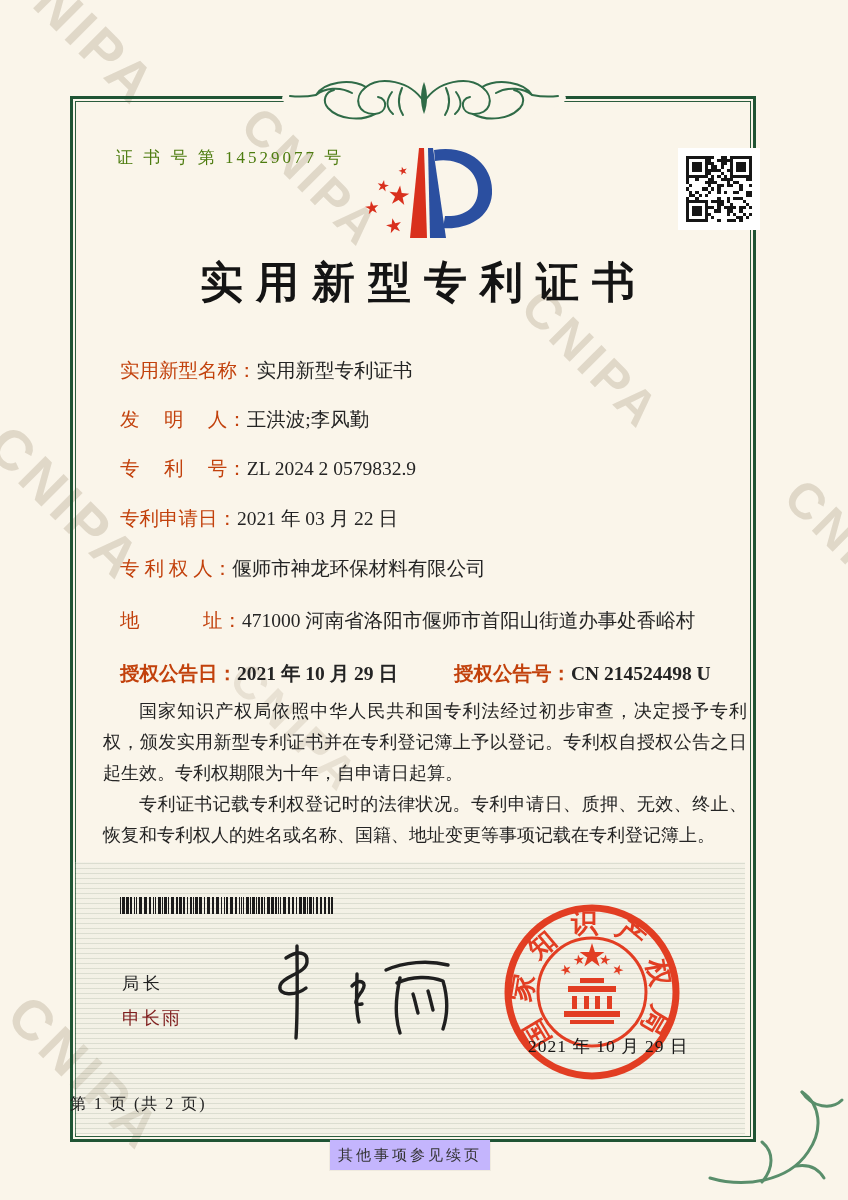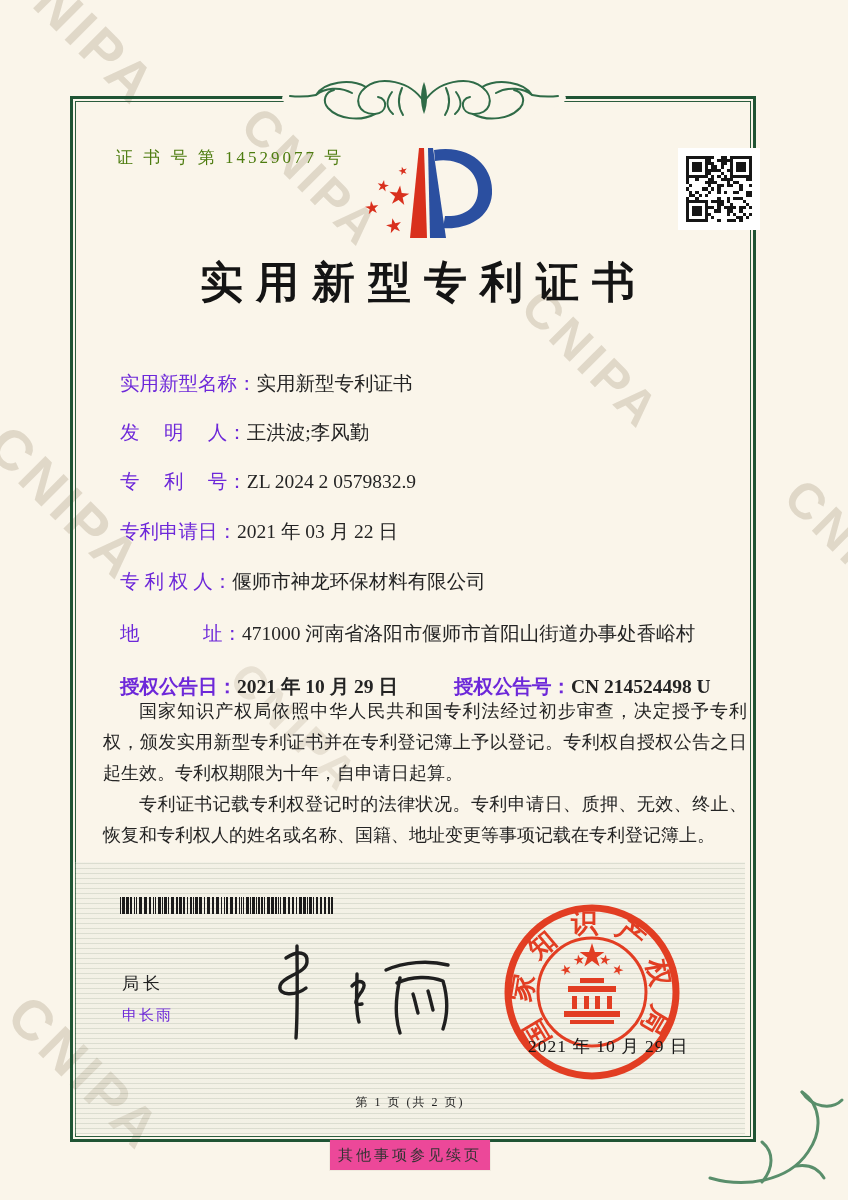--- a/index.html
+++ b/index.html
@@ -50,52 +50,52 @@
   #qr .d{background:#161616;}
   .title{
     position:absolute;left:0;right:0;top:254px;margin:0;z-index:4;
     text-align:center;font-size:43px;font-weight:bold;
     letter-spacing:13px;color:#141414;
   }
   .row{
     position:absolute;left:120px;z-index:4;font-size:19.5px;color:#242424;
     white-space:nowrap;
   }
-  .row .lab{display:inline-block;color:#6d28d9;margin-top:13px;}
+  .row .lab{display:inline-block;color:#c2410c;}
   .row .val{color:#242424;}
   .row .pair2{margin-left:56px;}
   .paras{
     position:absolute;left:103px;top:696px;width:644px;z-index:4;
     font-size:18px;line-height:31px;text-align:justify;color:#242424;
   }
   .paras p{margin:0;text-indent:2em;}
   .barcode{position:absolute;left:120px;top:897px;z-index:4;}
   .signer-title{
     position:absolute;left:122px;top:972px;z-index:4;
     font-family:"Liberation Sans","DejaVu Sans",sans-serif;
     font-size:17px;letter-spacing:4px;color:#222;
   }
   .signer-name{
     position:absolute;left:122px;top:1006px;z-index:4;
     font-family:"Liberation Sans","DejaVu Sans",sans-serif;
-    font-size:15px;letter-spacing:2px;color:#6d28d9;
+    font-size:18px;letter-spacing:2px;color:#7f1d1d;
   }
   .signature{position:absolute;left:252px;top:938px;z-index:5;}
   .seal{position:absolute;left:492px;top:892px;z-index:4;opacity:.94;}
   .seal-date{
     position:absolute;left:528px;top:1034px;z-index:6;
     font-size:17.5px;letter-spacing:1px;color:#151515;white-space:nowrap;
   }
   .page-info{
     position:absolute;left:70px;width:680px;top:1094px;z-index:4;
-    text-align:center;font-size:12px;letter-spacing:2px;color:#222;
+    font-size:16px;letter-spacing:2px;color:#222;
   }
   .note{
     position:absolute;left:330px;top:1140px;width:160px;height:30px;z-index:4;
-    background:#ec4899;box-shadow:0 0 0 1px rgba(120,110,90,.08);
+    background:#c4b5fd;box-shadow:0 0 0 1px rgba(120,110,90,.08);
     display:flex;align-items:center;justify-content:center;
     font-size:15px;letter-spacing:3px;color:#333;
   }
 </style>
 </head>
 <body>
 
 <div class="wm" style="left:-15px;top:-5px;font-size:56px;">CNIPA</div>
 <div class="wm" style="left:225px;top:148px;font-size:50px;">CNIPA</div>
 <div class="wm" style="left:505px;top:330px;font-size:50px;">CNIPA</div>

